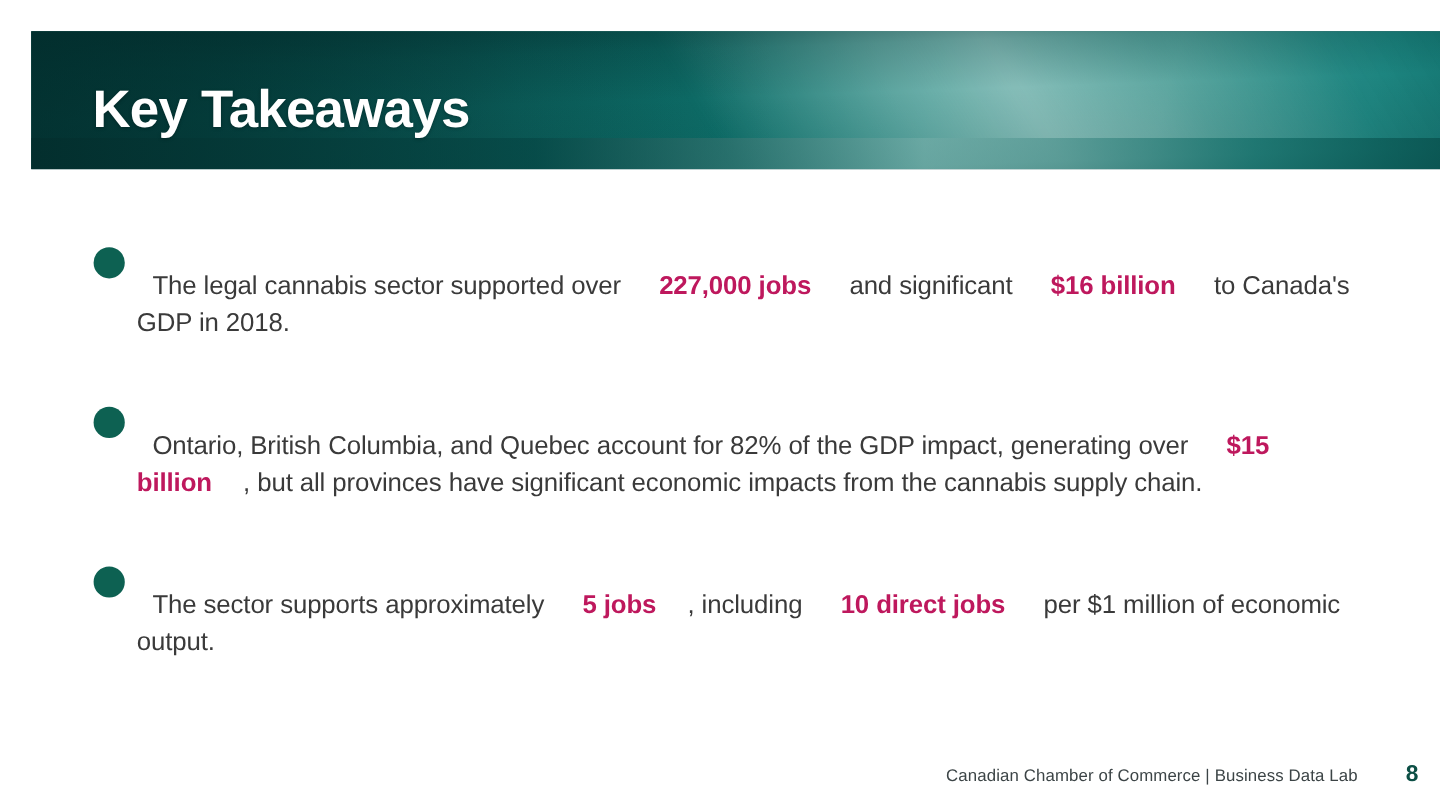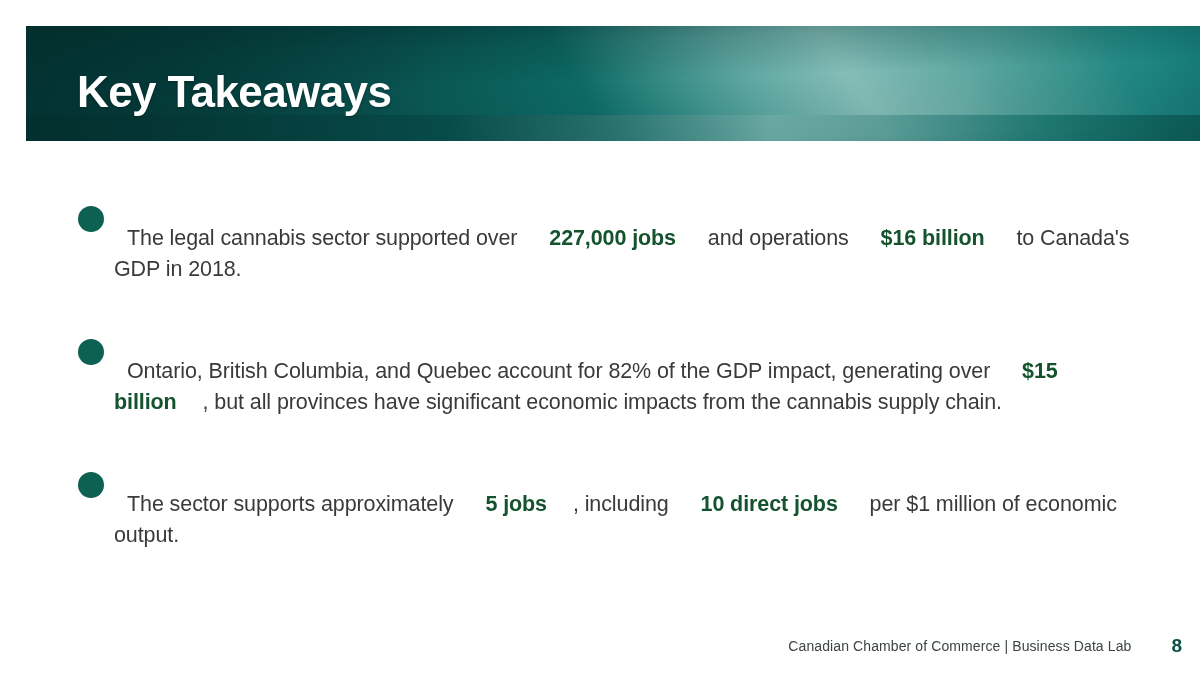--- a/index.html
+++ b/index.html
@@ -142,21 +142,21 @@
   .bullet-row.emphasis .bullet-text {
     color: #000000;
     font-size: 22px;
   }
   .bullet-row.emphasis .bullet-marker {
     background: #0d6152;
     top: 10px;
   }
 
   .hl {
-    color: #14532d;
+    color: #be185d;
     font-weight: bold;
   }
 
   
   #footer {
     position: absolute;
     right: 18px;
     bottom: 18px;
     display: flex;
     align-items: center;
@@ -187,21 +187,21 @@
     <div class="grad-dark-top"></div>
     <div class="grad-leftdark"></div>
     <div class="banner-edge"></div>
   </div>
 
   <h1 id="slide-title">Key Takeaways</h1>
 
   <div id="bullet-list">
       <div class="bullet-row">
         <span class="bullet-marker"></span>
-        <div class="bullet-text"><span>The legal cannabis sector supported over </span><span class="hl">227,000 jobs</span><span> and operations </span><span class="hl">$16 billion</span><span> to Canada's GDP in 2018.</span></div>
+        <div class="bullet-text"><span>The legal cannabis sector supported over </span><span class="hl">227,000 jobs</span><span> and significant </span><span class="hl">$16 billion</span><span> to Canada's GDP in 2018.</span></div>
       </div>
       <div class="bullet-row">
         <span class="bullet-marker"></span>
         <div class="bullet-text"><span>Ontario, British Columbia, and Quebec account for 82% of the GDP impact, generating over </span><span class="hl">$15 billion</span><span>, but all provinces have significant economic impacts from the cannabis supply chain.</span></div>
       </div>
       <div class="bullet-row">
         <span class="bullet-marker"></span>
         <div class="bullet-text"><span>The sector supports approximately </span><span class="hl">5 jobs</span><span>, including </span><span class="hl">10 direct jobs</span><span> per $1 million of economic output.</span></div>
       </div>
     </div>

